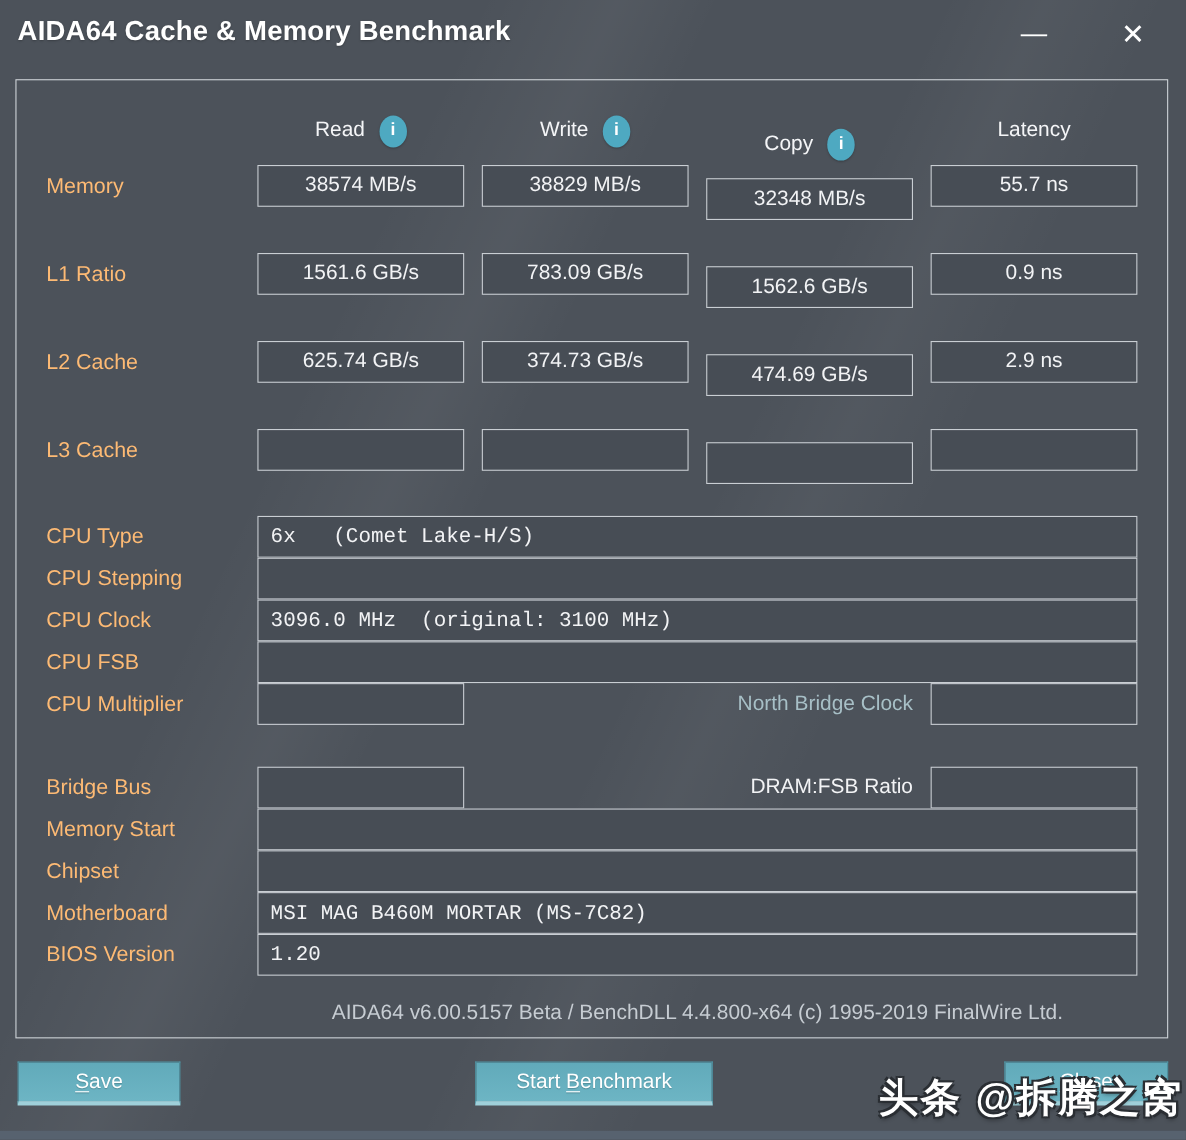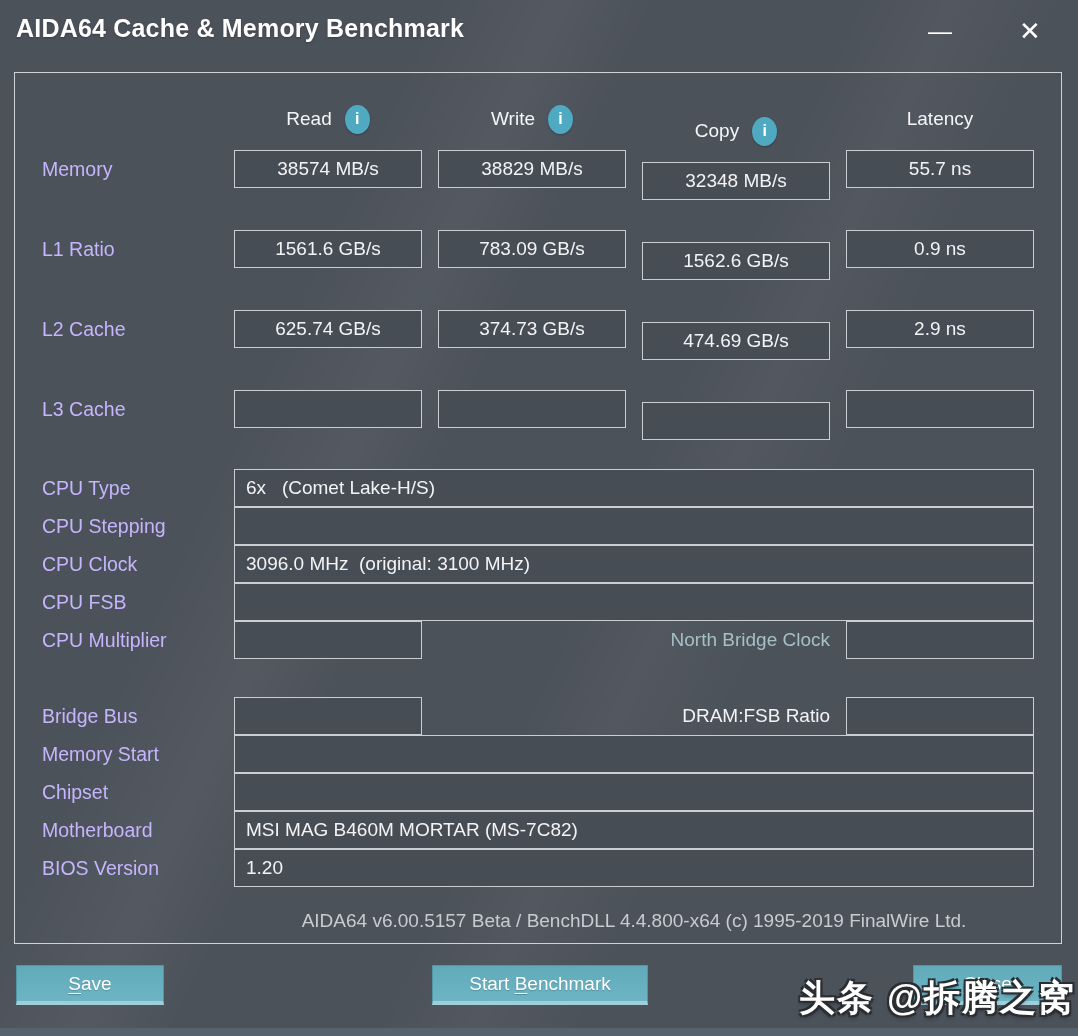--- a/index.html
+++ b/index.html
@@ -18,34 +18,34 @@
          text-shadow:0 1px 2px rgba(0,0,0,0.25);}
   .winbtn{top:12px;width:44px;height:38px;display:flex;align-items:center;justify-content:center;
           color:#ffffff;font-size:22px;cursor:default;}
   .winbtn.min{left:918px;font-size:24px;}
   .winbtn.cls{left:1008px;font-size:26px;font-weight:300;}
   
   .panel{left:14px;top:72px;width:1048px;height:872px;border:1px solid #ced3d8;box-sizing:border-box;}
   
   .col1{left:234px;width:188px;} .col2{left:438px;width:188px;}
   .col3{left:642px;width:188px;margin-top:12px;} .col4{left:846px;width:188px;}
-  .fullw{left:234px;width:800px;}
+  .fullw{left:234px;width:800px;font-family:Liberation Mono, monospace;}
   
   .hdr{top:100px;height:38px;display:flex;align-items:center;justify-content:center;gap:13px;
        font-size:19px;color:#f4f5f7;}
   .info{width:25px;height:29px;border-radius:50%;background:#4ea9c1;color:#ffffff;
         display:flex;align-items:center;justify-content:center;font-size:16px;font-weight:bold;
         box-shadow:0 1px 2px rgba(0,0,0,0.25);}
   
   .vbox{height:38px;border:1px solid #c9ced3;background:#474d55;box-sizing:border-box;
         display:flex;align-items:center;justify-content:center;font-size:19px;color:#f2f3f5;}
   .vbox.left{justify-content:flex-start;padding-left:11px;}
   .vbox span{white-space:pre;}
   
-  .rlabel{left:42px;height:38px;display:flex;align-items:center;font-size:19.5px;color:#c4b5fd;}
+  .rlabel{left:42px;height:38px;display:flex;align-items:center;font-size:19.5px;color:#fdba74;}
   .inlabel{height:38px;display:flex;align-items:center;justify-content:flex-end;
            font-size:19px;padding-right:10px;box-sizing:border-box;}
   .nb{color:#a7bfc6;}
   .dram{color:#f2f3f5;}
   
   .verline{left:234px;width:800px;top:906px;height:30px;display:flex;align-items:center;justify-content:center;
            font-size:19px;color:#c6ccd2;}
   
   .btn{top:965px;height:40px;box-sizing:border-box;cursor:default;
        background:linear-gradient(#61aaba,#6db5c4);

